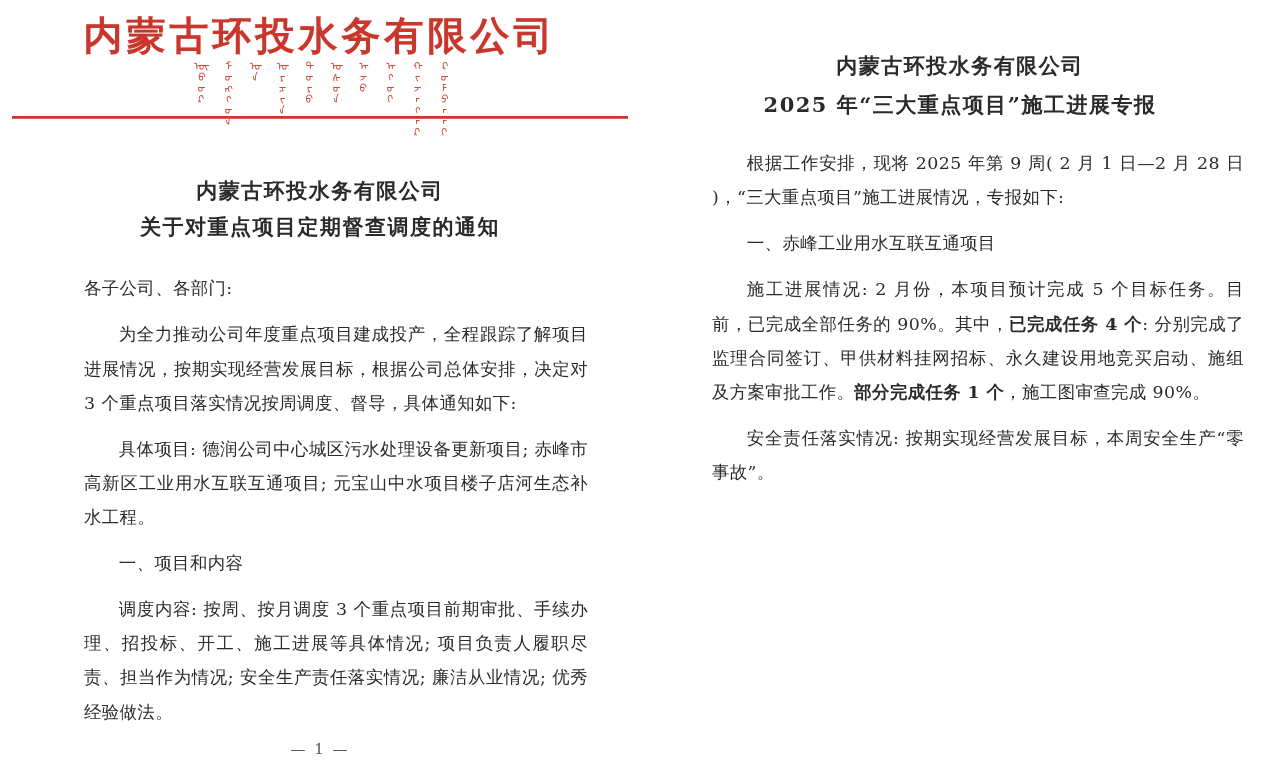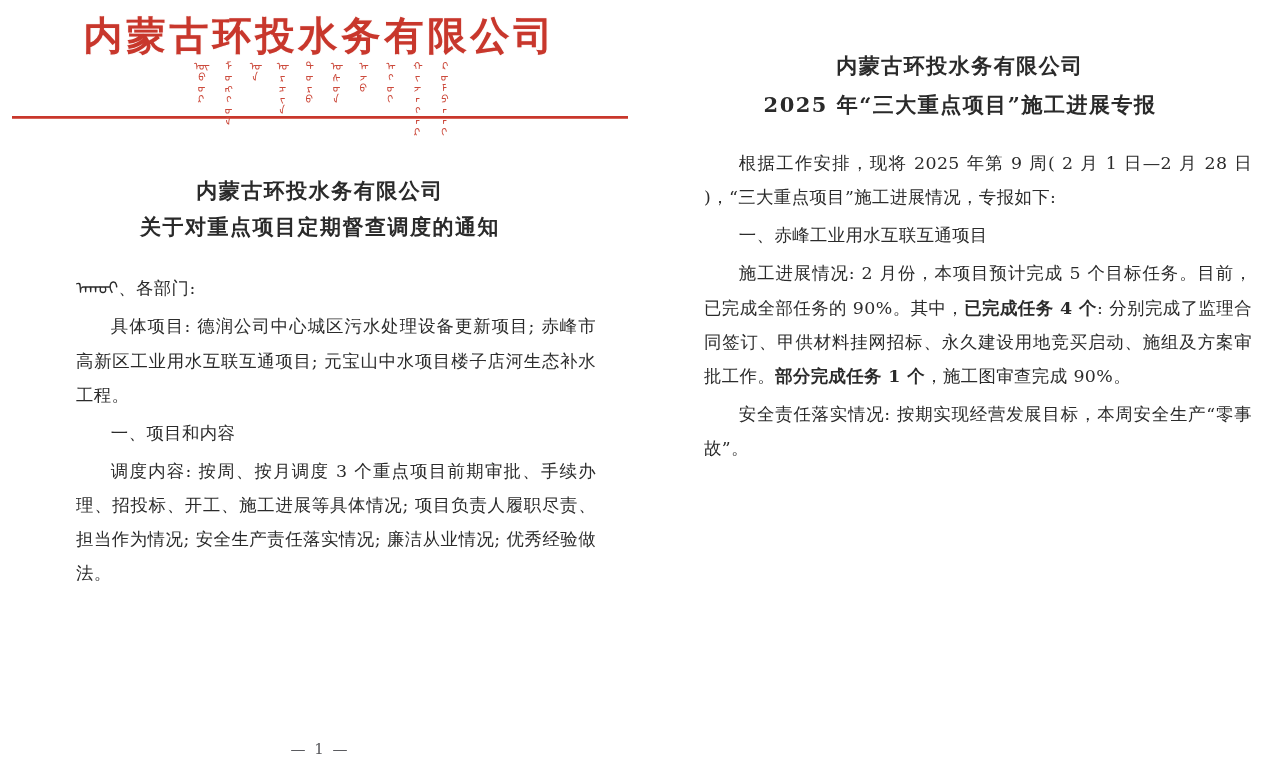--- a/index.html
+++ b/index.html
@@ -86,21 +86,21 @@
   .body {
     color: #2b2b2b;
     font-size: 17.4px;
     line-height: 1.96;
     letter-spacing: 0.4px;
     text-align: justify;
     text-justify: inter-character;
   }
   .body-left  { margin: 26px 22px 0 72px; width: 528px; }
   .body-right { margin: 22px 24px 0 60px; width: 556px; }
-  .p { margin: 4px; }
+  .p { margin: 12px; }
   .indent { text-indent: 2em; }
   .b { font-weight: 700; }
   .heading { font-weight: 400; text-indent: 2em; }
 
   .page-num {
     position: absolute;
     bottom: 10px;
     left: 0; right: 0;
     text-align: center;
     font-size: 15px;
@@ -130,21 +130,22 @@
   </div>
 
   <div class="rule"></div>
 
   <div class="doc-title title-left">
     <span class="ln">内蒙古环投水务有限公司</span>
     <span class="ln">关于对重点项目定期督查调度的通知</span>
   </div>
 
   <div class="body body-left">
-    <p class="p">ᠠᠬᠤᠢ、各部门:</p>
+    <p class="p">各子公司、各部门:</p>
+    <p class="p indent">为全力推动公司年度重点项目建成投产，全程跟踪了解项目进展情况，按期实现经营发展目标，根据公司总体安排，决定对 3 个重点项目落实情况按周调度、督导，具体通知如下:</p>
     <p class="p indent">具体项目: 德润公司中心城区污水处理设备更新项目; 赤峰市高新区工业用水互联互通项目; 元宝山中水项目楼子店河生态补水工程。</p>
     <p class="p heading">一、项目和内容</p>
     <p class="p indent">调度内容: 按周、按月调度 3 个重点项目前期审批、手续办理、招投标、开工、施工进展等具体情况; 项目负责人履职尽责、担当作为情况; 安全生产责任落实情况; 廉洁从业情况; 优秀经验做法。</p>
   </div>
 
   <div class="page-num">— 1 —</div>
 </div>
 
 <div class="sheet sheet-right">
 

